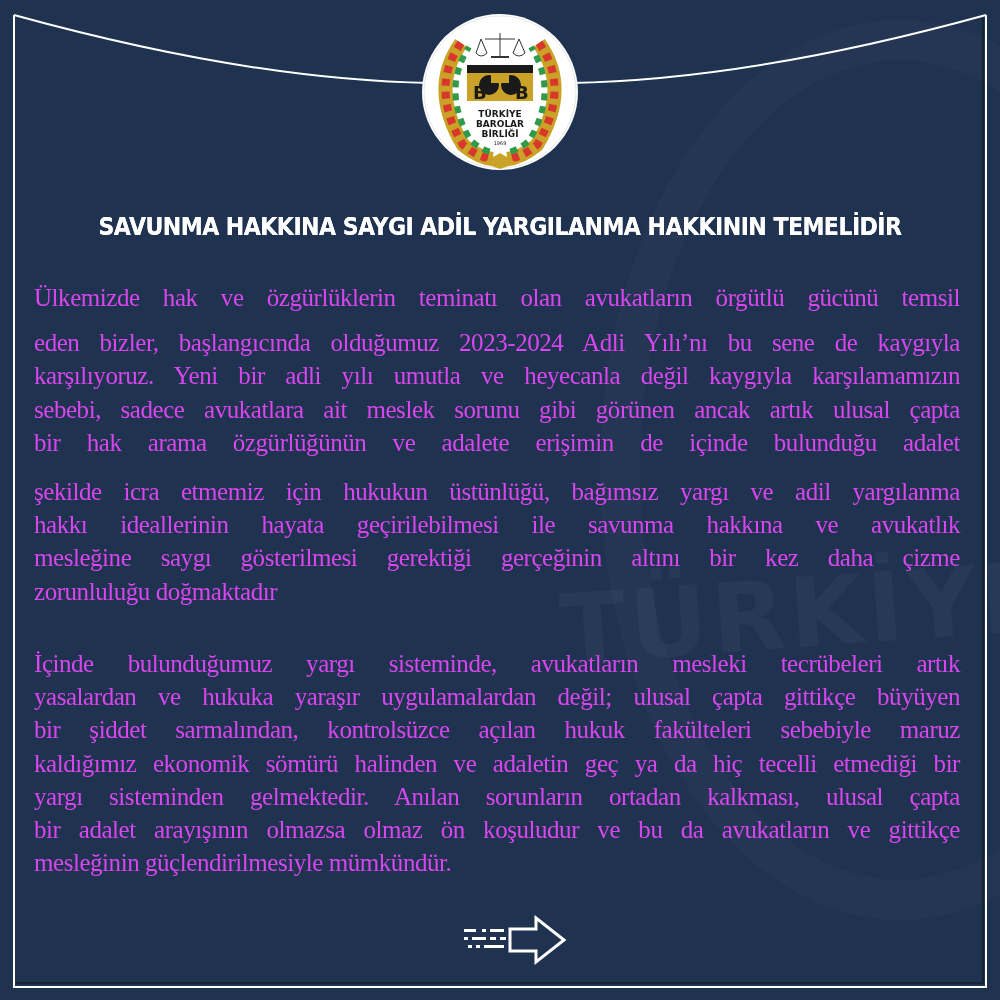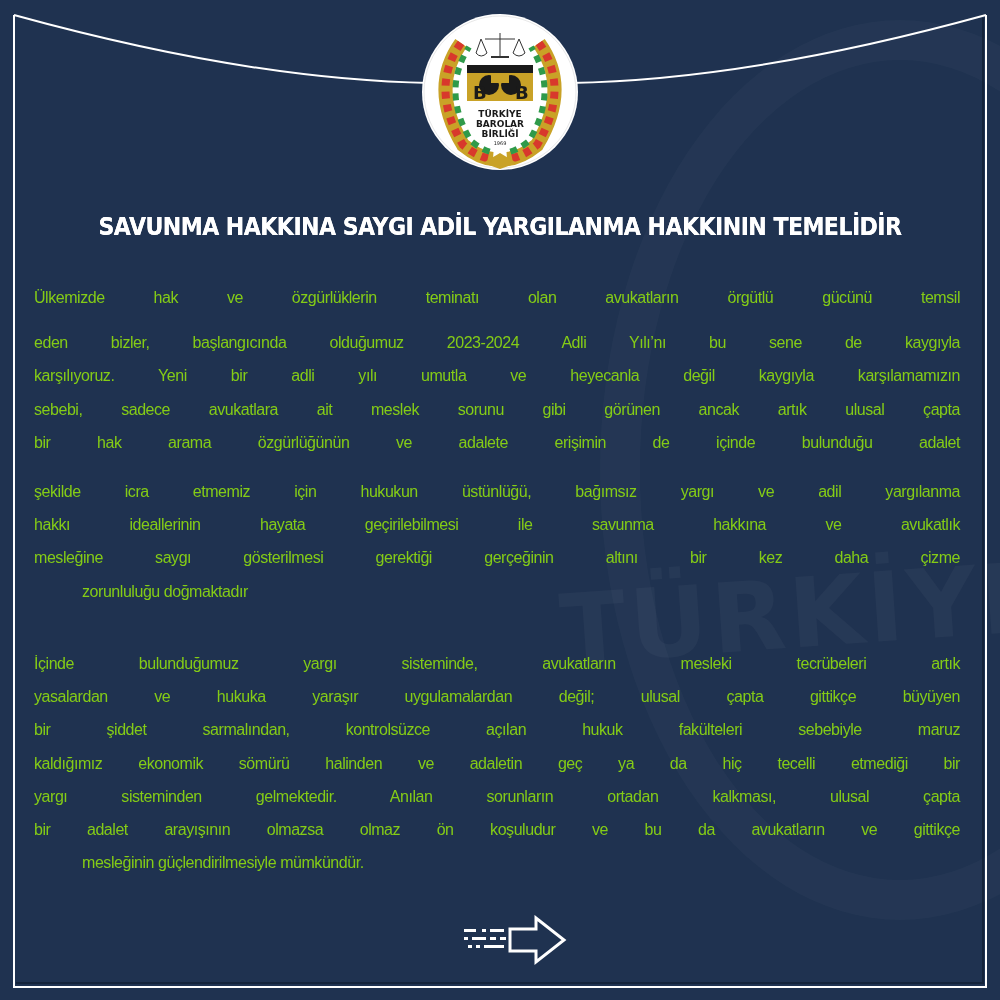--- a/index.html
+++ b/index.html
@@ -30,29 +30,29 @@
     .title {
       position: absolute; left: 0; top: 213px; width: 1000px;
       text-align: center; color: #ffffff;
       font-family: "DejaVu Sans", sans-serif; font-weight: bold;
       font-size: 24px; letter-spacing: -0.6px;
       transform: scaleX(0.92);
       text-shadow: 0 0 0.6px #fff;
     }
     .body-text {
       position: absolute; left: 34px; width: 926px;
-      color: #84cc16;
-      font-family: Liberation Sans, sans-serif;
-      font-size: 16px; line-height: 33.2px;
+      color: #d946ef;
+      font-family: Liberation Serif, serif;
+      font-size: 25px; line-height: 33.2px;
       letter-spacing: -0.45px;
     }
     .p1 { top: 281px; }
     .p2 { top: 647px; }
     .line { display: block; text-align: justify; text-align-last: justify; white-space: nowrap; height: 33.2px; }
-    .line.last { text-align-last: left; margin-left: 48px; }
+    .line.last { text-align-last: left; }
     .arrow {
       position: absolute; left: 462px; top: 915px; width: 112px; height: 52px;
     }
   </style>
 </head>
 <body>
 
 <div class="canvas">
 
   <div class="watermark-ring"></div>

